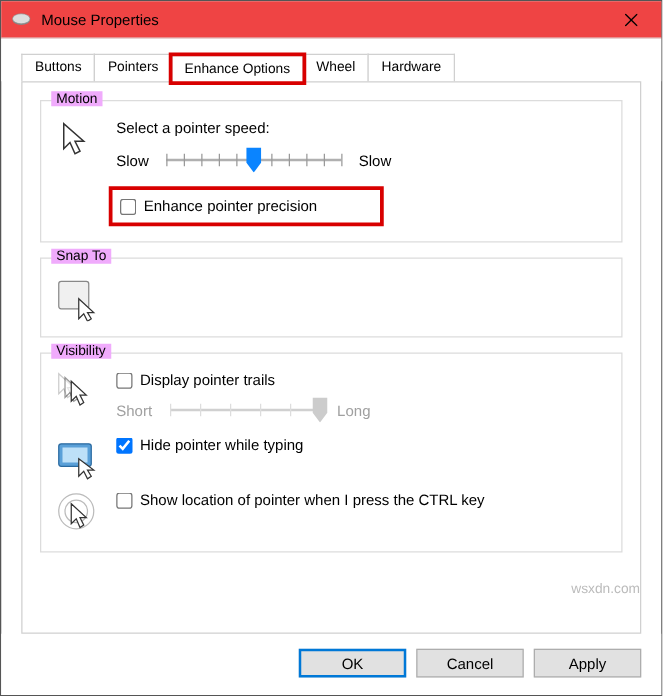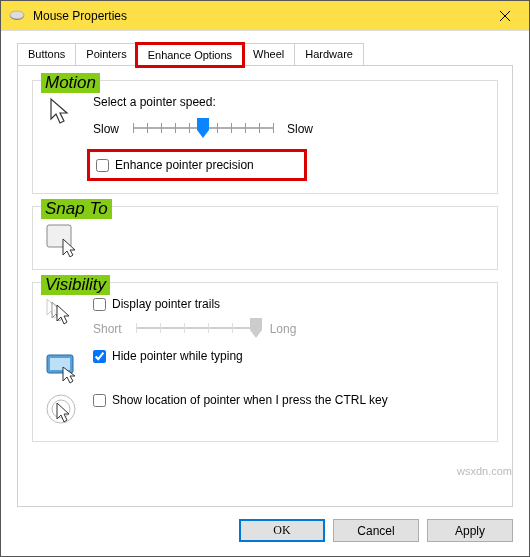--- a/index.html
+++ b/index.html
@@ -18,21 +18,21 @@
     border: 1px solid #555;
     background: #fff;
     display: flex;
     flex-direction: column;
   }
   .titlebar {
     height: 30px;
     display: flex;
     align-items: center;
     padding: 0 4px 0 8px;
-    background: #fde047;
+    background: #ef4444;
     border-bottom: 1px solid #ddd;
   }
   .titlebar .t-icon {
     width: 16px; height: 12px;
     margin-right: 8px;
   }
   .titlebar .t-title {
     flex: 1;
     font-size: 12px;
     color: #000;
@@ -78,24 +78,23 @@
     border: 1px solid #dcdcdc;
     margin-top: 12px;
     padding: 14px 12px 12px 12px;
     position: relative;
   }
   .group:first-child { margin-top: 4px; }
   .group .legend {
     position: absolute;
     top: -8px;
     left: 8px;
-    background: #84cc16;
+    background: #f0abfc;
     padding: 0 4px;
-    font-size: 17px;
-    font-style: italic;
+    font-size: 11px;
   }
   .row {
     display: flex;
     align-items: flex-start;
     gap: 12px;
     margin-bottom: 8px;
   }
   .row:last-child { margin-bottom: 0; }
   .big-icon {
     width: 36px; height: 36px;
@@ -174,21 +173,20 @@
     border: 1px solid #adadad;
     background: #e1e1e1;
     font-size: 12px;
     display: flex;
     align-items: center;
     justify-content: center;
     padding: 0 12px;
   }
   .btn.default {
     border: 2px solid #0078d7;
-    font-family: Liberation Serif, serif;
   }
   .watermark {
     position: absolute;
     right: 18px;
     bottom: 80px;
     font-size: 11px;
     color: #bbb;
   }
 </style>
 </head>

